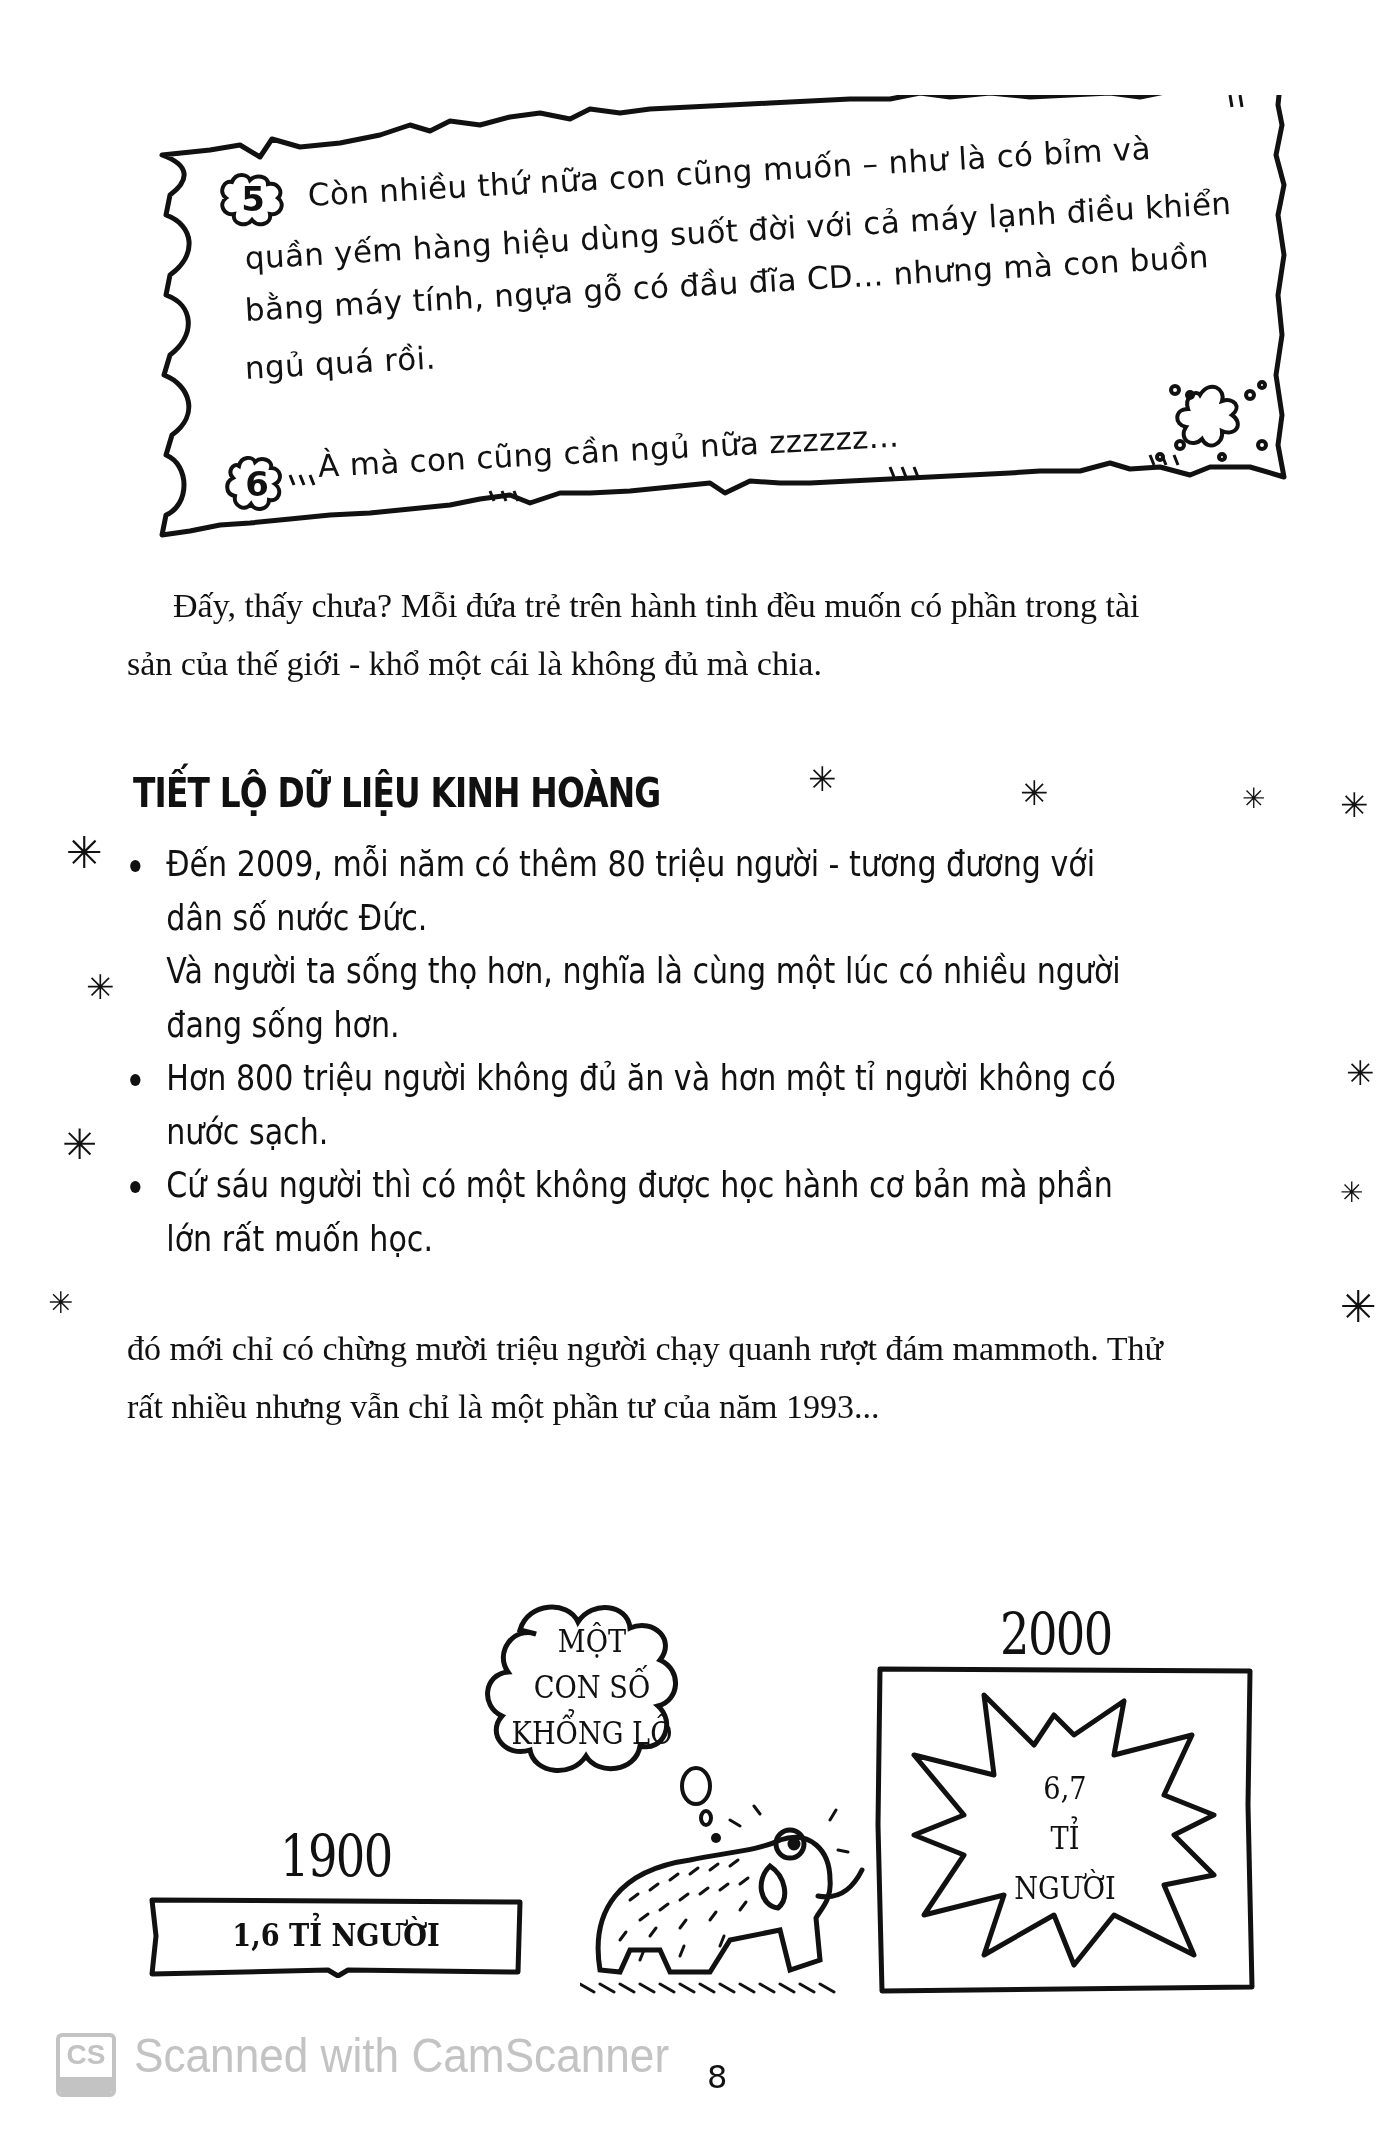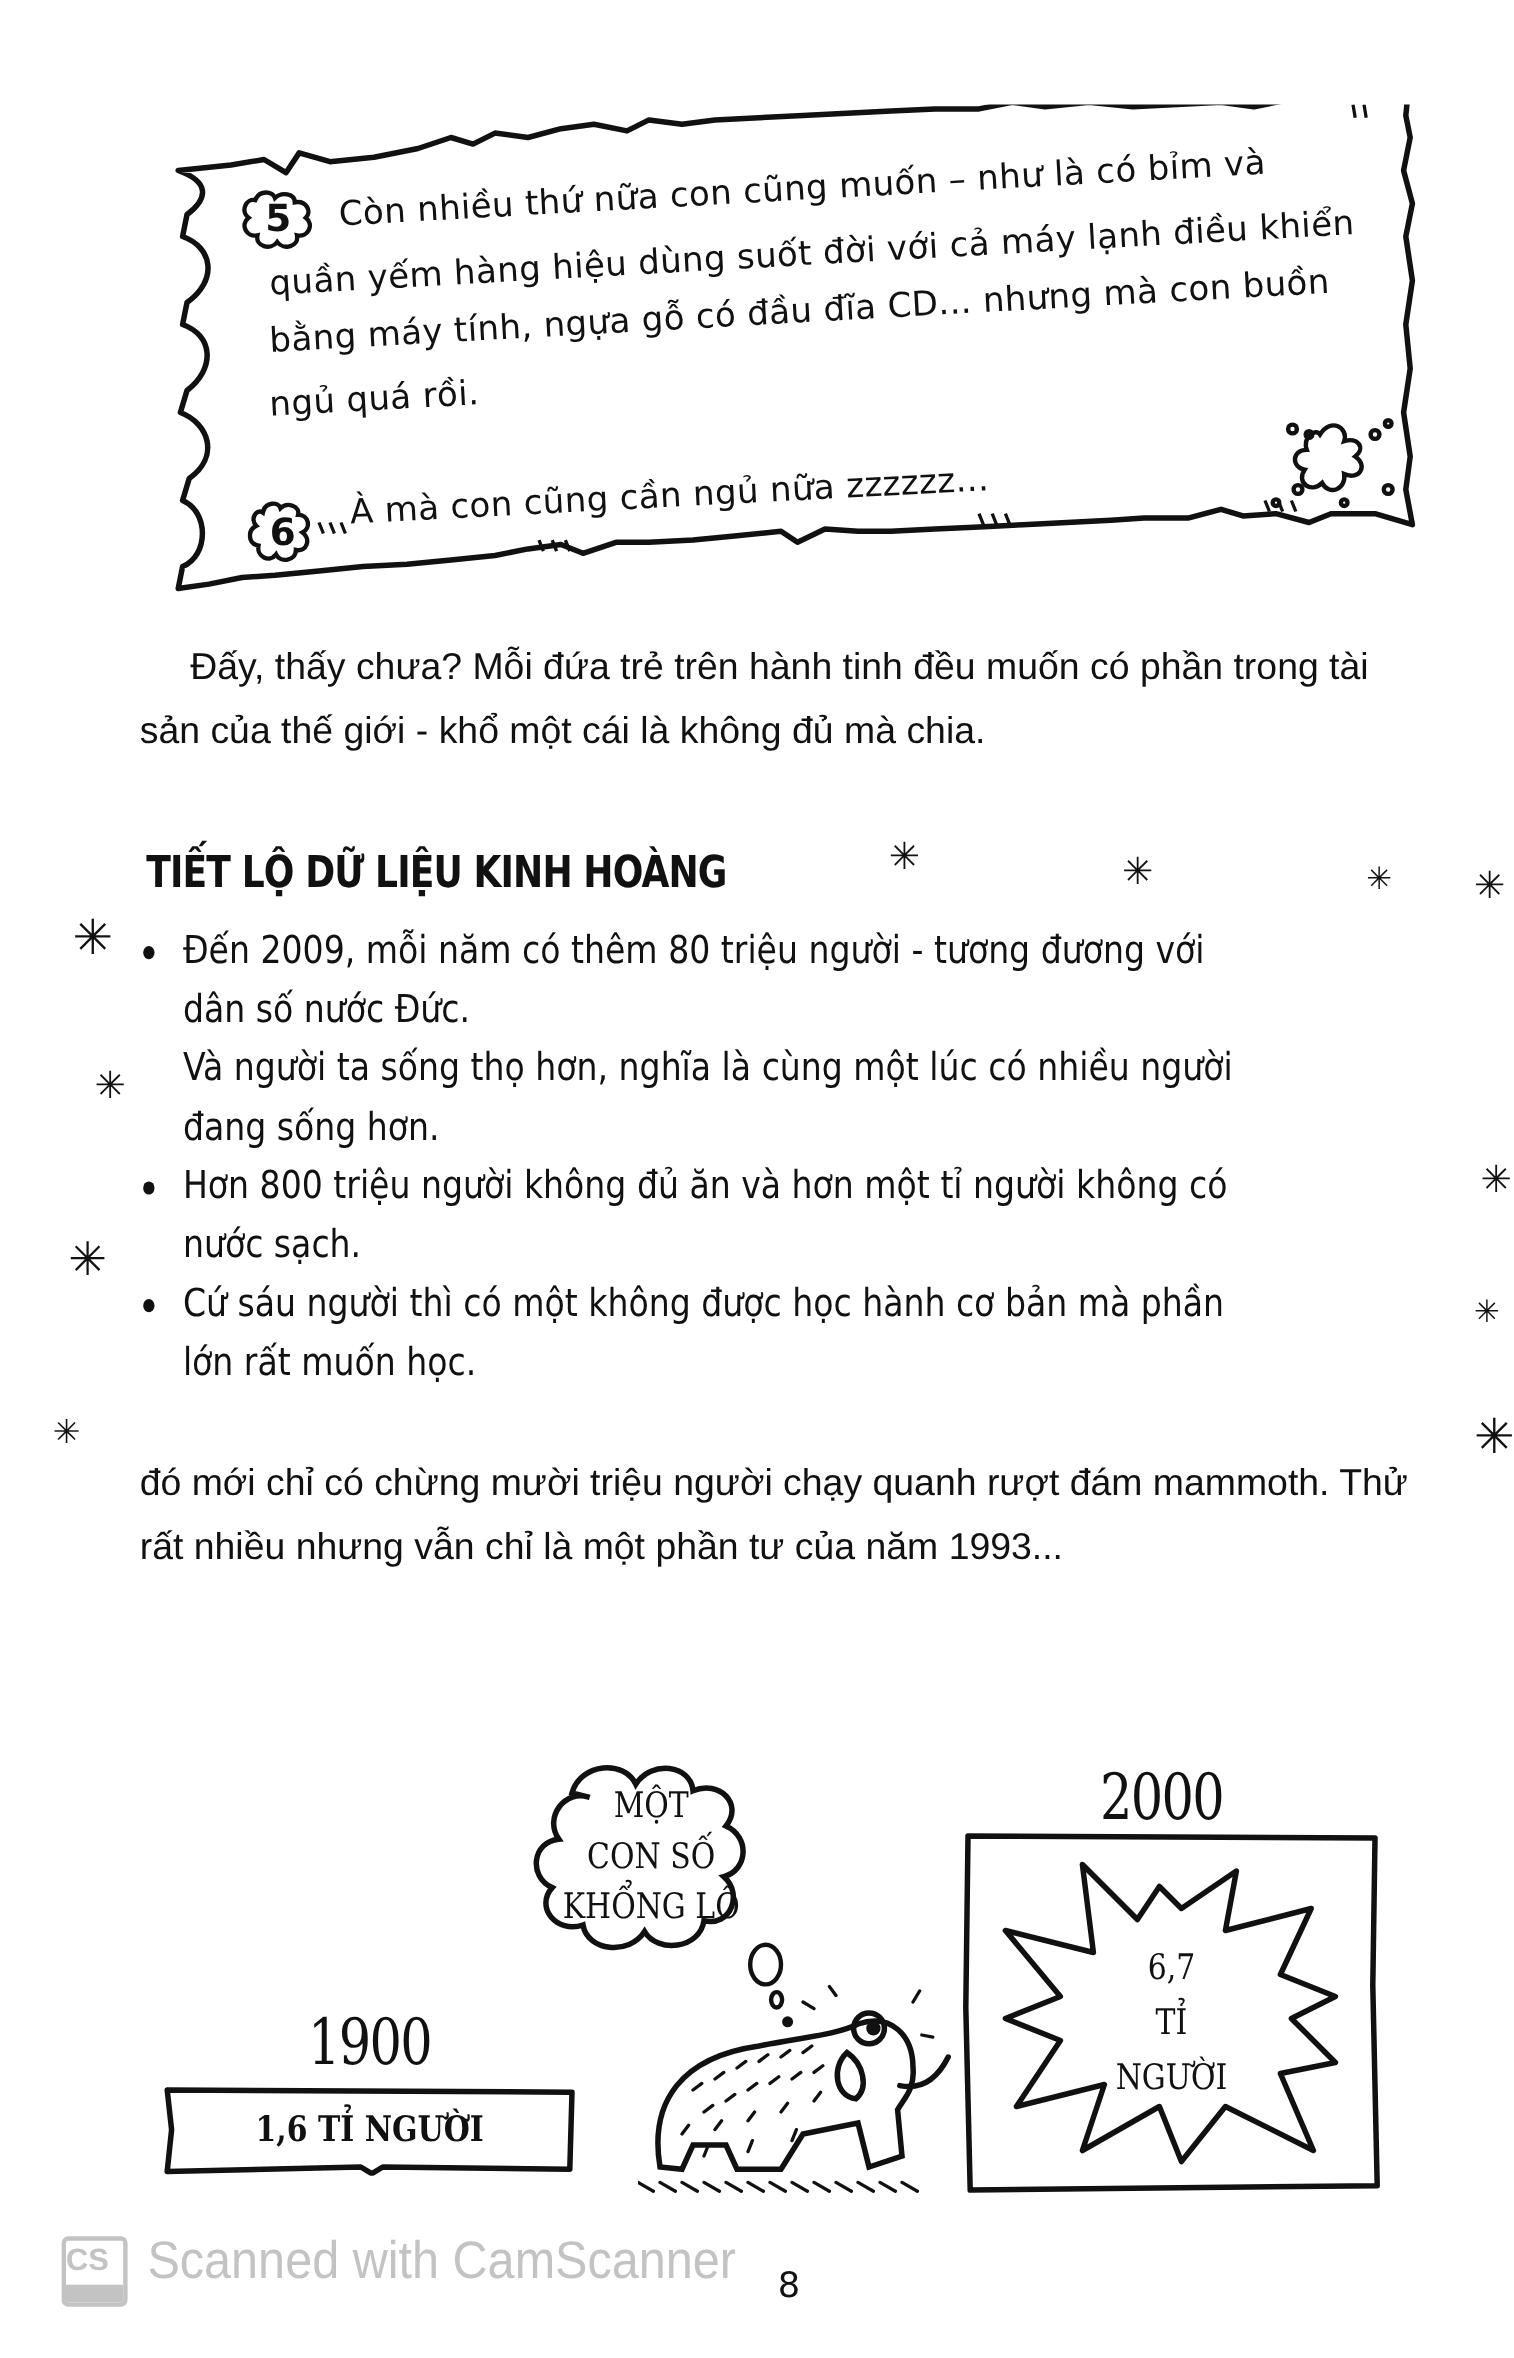--- a/index.html
+++ b/index.html
@@ -5,37 +5,37 @@
   html, body { margin:0; padding:0; background:#ffffff; }
   body { width:1376px; height:2144px; position:relative; overflow:hidden; color:#111; font-family:"Liberation Sans", sans-serif; }
   .abs { position:absolute; }
 
   
   .note-svg { position:absolute; left:150px; top:95px; }
   .note-line { position:absolute; font-family:"DejaVu Sans", sans-serif; font-size:31px; color:#111; white-space:nowrap; transform-origin:left center; letter-spacing:0.3px; }
   .badge { position:absolute; }
   .badge span { position:absolute; left:0; top:0; width:100%; height:100%; display:flex; align-items:center; justify-content:center; font-family:"DejaVu Sans", sans-serif; font-weight:bold; font-size:34px; }
 
-  .para { position:absolute; font-family:Liberation Sans, sans-serif; font-size:34px; line-height:58px; color:#111; font-stretch:condensed; }
+  .para { position:absolute; font-family:Liberation Serif, serif; font-size:34px; line-height:58px; color:#111; font-stretch:condensed; }
   .para p { margin:0; }
   .indent { text-indent:46px; }
 
   .heading { position:absolute; left:133px; top:770px; font-family:"DejaVu Sans", sans-serif; font-weight:bold; font-size:40px; letter-spacing:-1px; transform:scaleX(0.82); transform-origin:left top; }
 
   .bullets { position:absolute; left:125px; top:838px; width:1200px; font-family:"DejaVu Sans", sans-serif; font-size:35px; line-height:53.5px; color:#111; transform:scaleX(0.86); transform-origin:left top; width:1395px; }
   .bullets .item { position:relative; padding-left:48px; }
   .bullets .dot { position:absolute; left:6px; top:22px; width:12px; height:12px; background:#111; border-radius:50%; }
 
   .spark { position:absolute; font-size:34px; line-height:34px; color:#111; font-family:"DejaVu Sans", sans-serif; }
 
   .year { position:absolute; font-family:"DejaVu Serif", serif; font-size:58px; transform:scaleX(0.8); transform-origin:left top; letter-spacing:-2px; }
   .serif-label { font-family:"DejaVu Serif", serif; color:#111; }
 
   .cs-logo { position:absolute; left:56px; top:2033px; width:60px; height:64px; border:4px solid #c3c3c3; border-radius:6px; box-sizing:border-box; background:#fff; overflow:hidden; }
-  .cs-logo .cs-txt { position:absolute; top:2px; left:0; width:100%; text-align:left; font-family:"Liberation Sans", sans-serif; font-weight:bold; font-size:28px; color:#c3c3c3; }
+  .cs-logo .cs-txt { position:absolute; top:2px; left:0; width:100%; text-align:center; font-family:"Liberation Sans", sans-serif; font-weight:bold; font-size:28px; color:#c3c3c3; }
   .cs-logo .cs-bar { position:absolute; bottom:0; left:0; width:100%; height:16px; background:#c3c3c3; }
   .cs-text { position:absolute; left:134px; top:2028px; font-family:"Liberation Sans", sans-serif; font-size:48px; color:#c3c3c3; transform:scaleX(0.92); transform-origin:left top; }
   .page-num { position:absolute; left:707px; top:2058px; font-family:"DejaVu Sans", sans-serif; font-size:32px; color:#111; }
 </style>
 </head>
 <body>
 
 <div>
   <svg class="note-svg" width="1150" height="460" viewBox="0 0 1150 460">
     <path d="M12 60 L60 55 L90 50 L110 62 L122 44 L150 52 L190 48 L230 40 L260 30 L280 36 L300 26 L330 30 L360 22 L390 18 L420 24 L440 14 L470 18 L500 14 L540 12 L580 10 L620 8 L660 6 L700 4 L740 4 L770 -2 L800 2 L840 -2 L880 2 L920 0 L960 -2 L990 2 L1020 -4 L1130 -10

